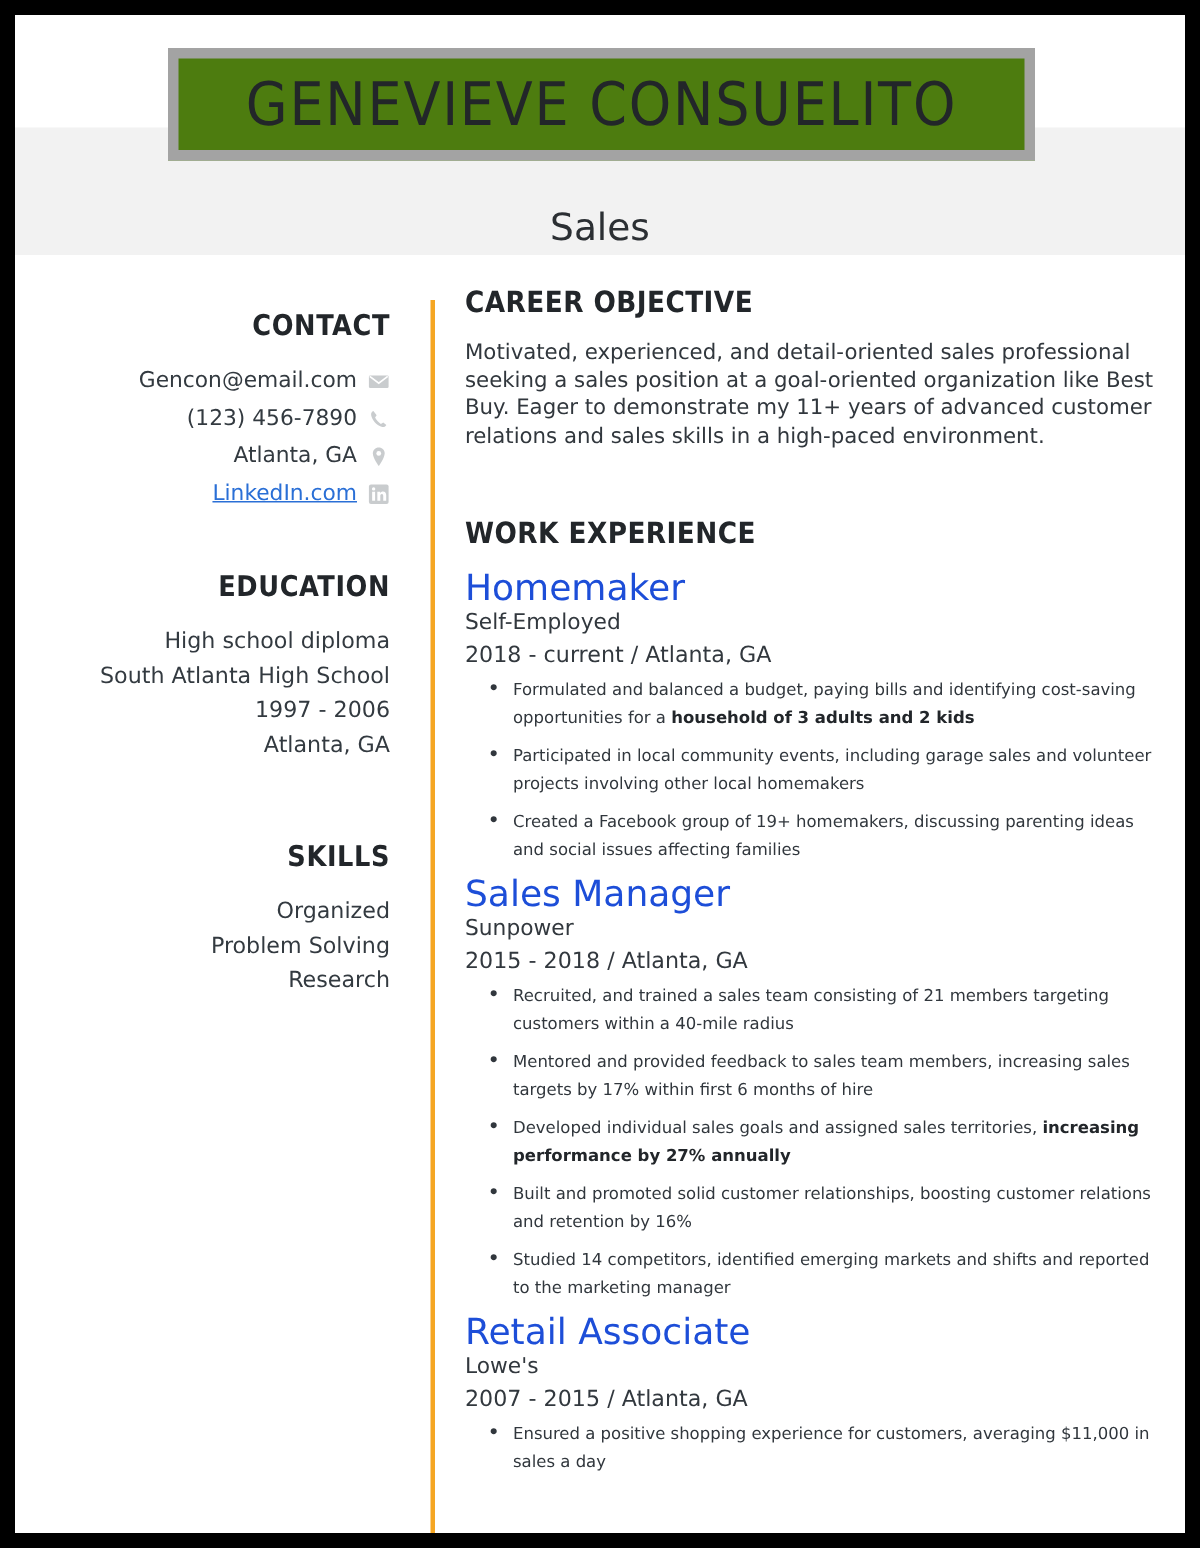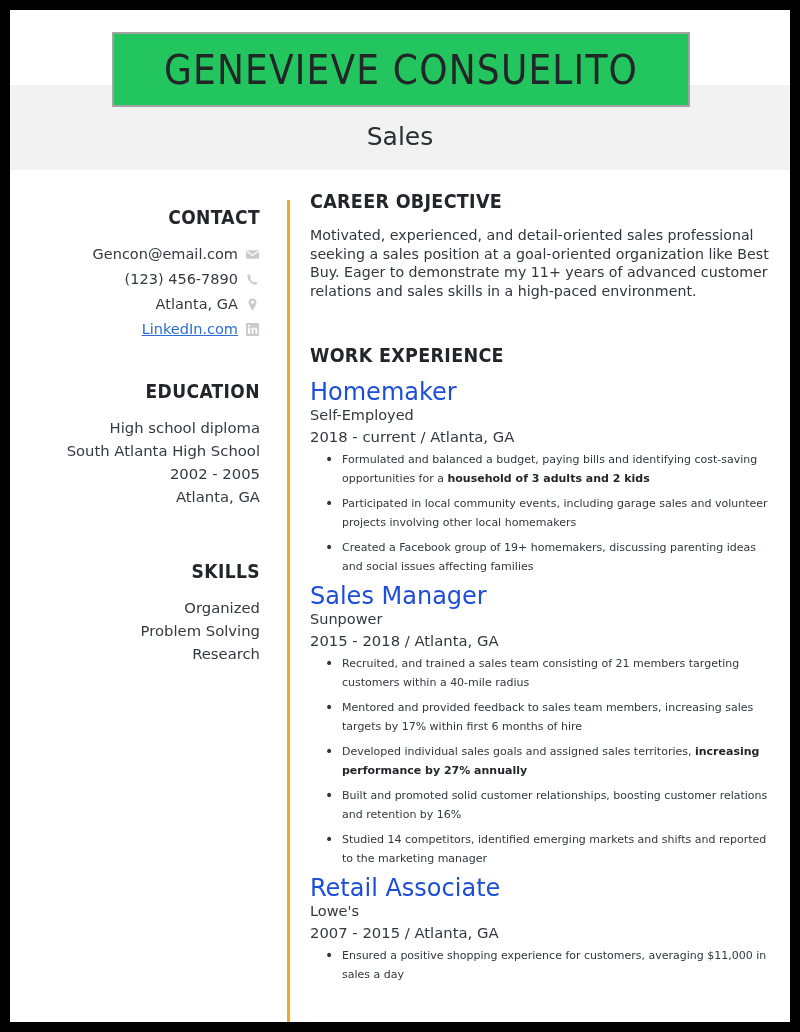--- a/index.html
+++ b/index.html
@@ -30,40 +30,40 @@
     height: 85px;
     background: #f2f2f2;
   }
 
   .name-box {
     position: absolute;
     left: 102px;
     top: 22px;
     width: 578px;
     height: 75px;
-    border: 2px solid #a3a3a3;
-    background: #22c55e;
+    border: 7px solid #a3a3a3;
+    background: #4d7c0f;
     display: flex;
     align-items: center;
     justify-content: center;
   }
 
   .name-box .name {
     font-family: "DejaVu Sans Condensed", "Liberation Sans Narrow", "Liberation Sans", sans-serif;
     font-size: 40px;
     font-weight: 400;
     letter-spacing: 1.2px;
     color: #222629;
     white-space: nowrap;
   }
 
   .job-title {
     position: absolute;
     left: 0;
-    top: 112px;
+    top: 127px;
     width: 780px;
     text-align: center;
     font-size: 25px;
     font-weight: 400;
     color: #2b2f33;
   }
 
   
   .body-wrap {
     position: absolute;
@@ -272,21 +272,21 @@
                 <path d="M7 6.2 h2 v0.9 c0.4 -0.7 1.2 -1.1 2 -1.1 c1.5 0 2.3 0.9 2.3 2.7 v3.9 h-2.1 V9.2 c0 -0.9 -0.3 -1.4 -1 -1.4 c-0.7 0 -1.1 0.5 -1.1 1.4 v3.4 H7 Z" fill="#ffffff"></path>
               </svg>
           </span>
         </div>
       </div>
 
       <div class="sec-education">
         <div class="sec-head">EDUCATION</div>
         <div class="left-line">High school diploma</div>
         <div class="left-line">South Atlanta High School</div>
-        <div class="left-line">2002 - 2005</div>
+        <div class="left-line">1997 - 2006</div>
         <div class="left-line">Atlanta, GA</div>
       </div>
 
       <div class="sec-skills">
         <div class="sec-head">SKILLS</div>
         <div class="left-line">Organized</div>
         <div class="left-line">Problem Solving</div>
         <div class="left-line">Research</div>
       </div>
 

